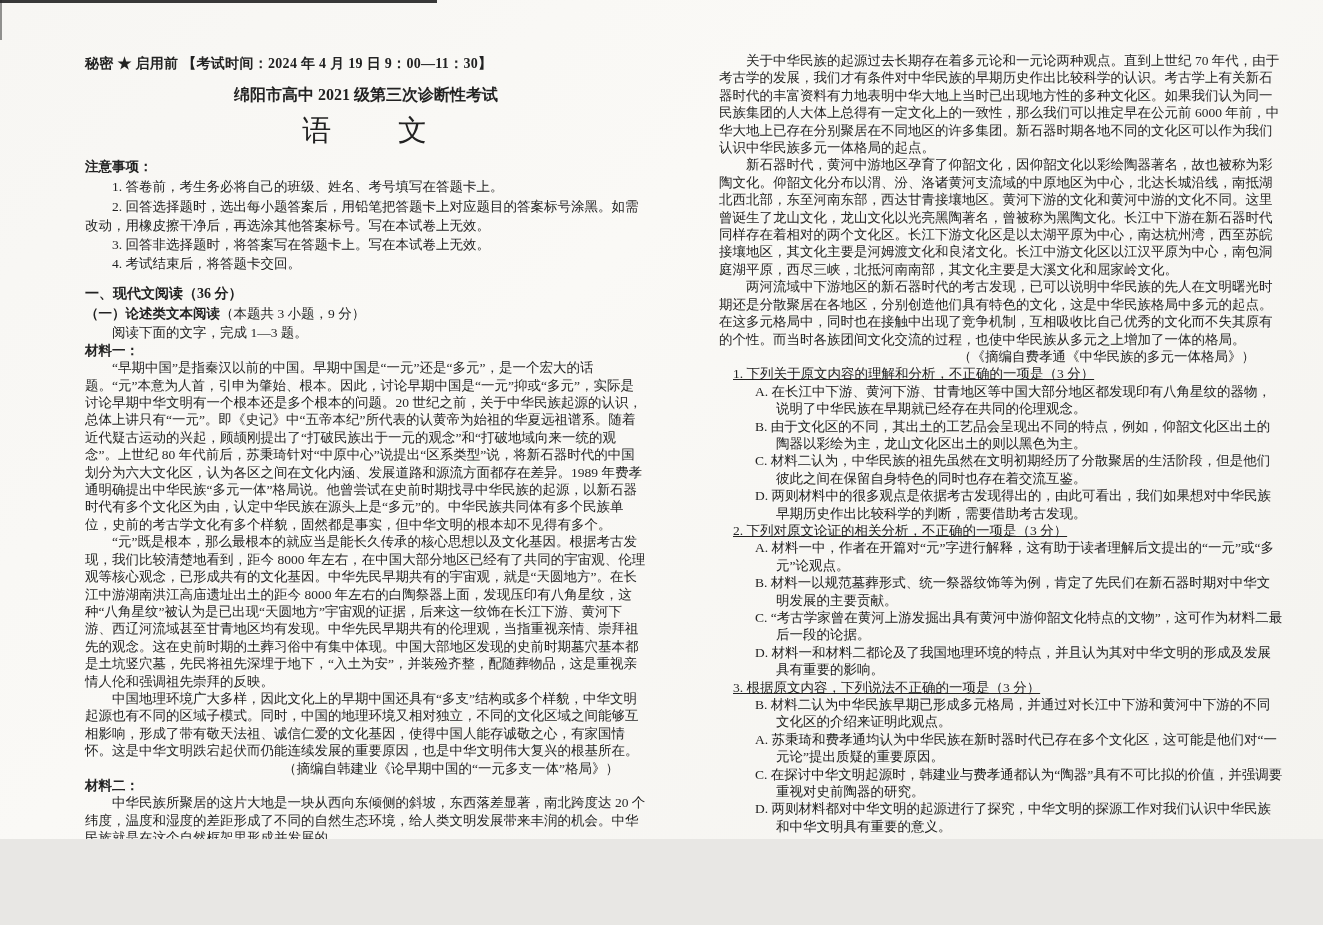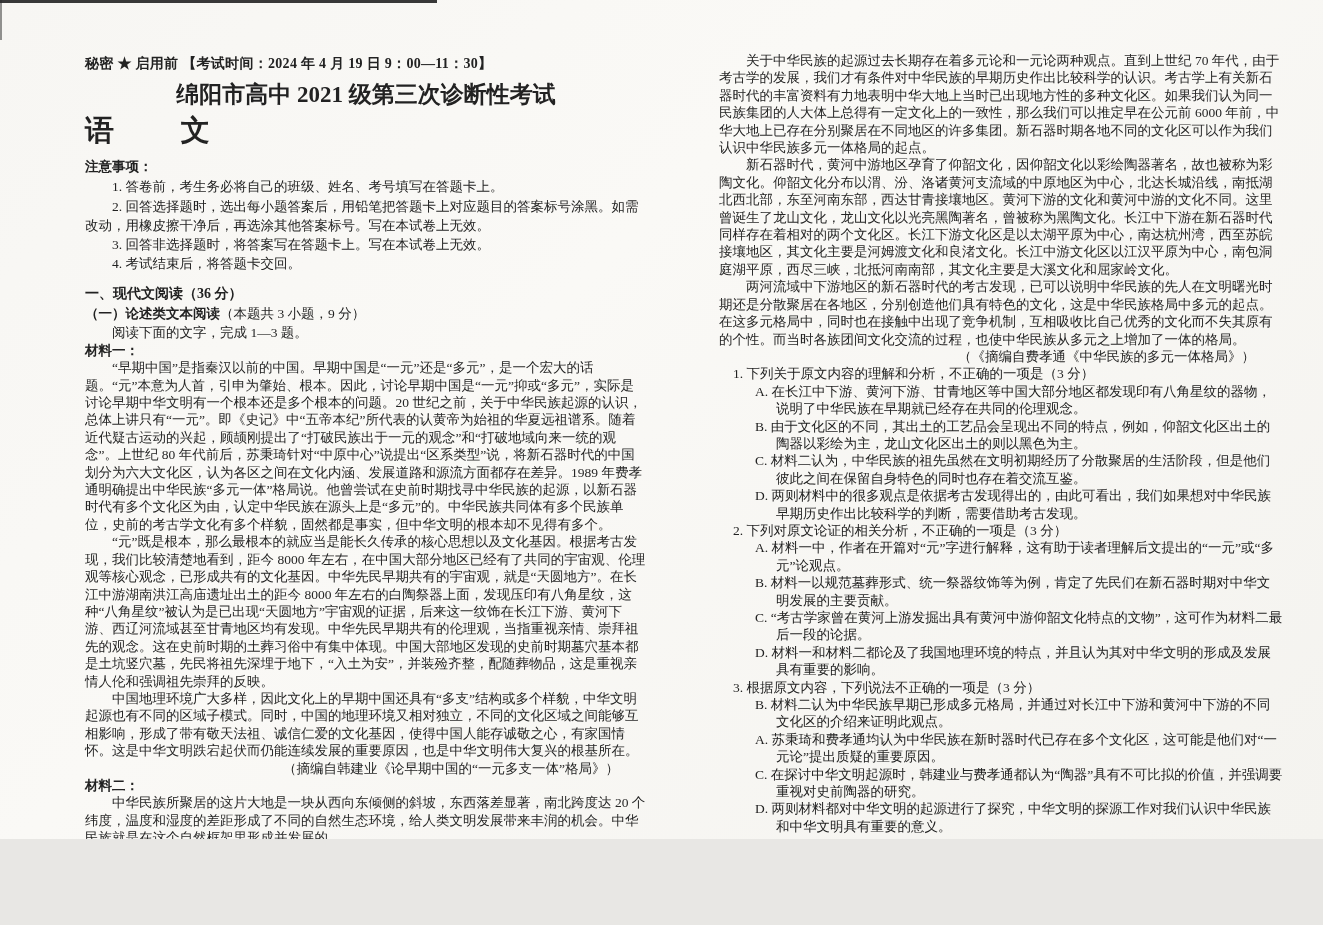--- a/index.html
+++ b/index.html
@@ -19,34 +19,34 @@
   }
   .scan-edge-left{
     position:absolute;left:0;top:0;width:2px;height:40px;
     background:#2a2a2a;opacity:.5;
   }
   .page{position:absolute;font-size:13.5px;line-height:17.4px;}
   .page-left{left:85px;top:55px;width:562px;height:825px;}
   .page-right{left:719px;top:52px;width:564px;height:832px;}
 
   .hdr{font-weight:bold;font-size:14px;letter-spacing:.3px;}
-  .exam-title{font-size:23px;font-weight:bold;text-align:center;margin:9px 0 0 0;line-height:28px;}
-  .subject-title{font-size:29px;font-weight:bold;margin:2px 0 8px 0;line-height:38px;letter-spacing:.1em;}
+  .exam-title{font-size:16px;font-weight:bold;text-align:center;margin:9px 0 0 0;line-height:28px;}
+  .subject-title{font-size:29px;font-weight:normal;text-align:center;margin:2px 0 8px 0;line-height:38px;letter-spacing:.1em;}
 
   p{margin:0;}
   .nline{line-height:19.2px;}
   .bold{font-weight:bold;}
   .indent{text-indent:2em;font-family:Liberation Serif, serif;}
   .notice-heading{font-weight:bold;line-height:20px;margin-top:2px;}
   .section-heading{font-weight:bold;font-size:14px;line-height:20px;margin-top:11px;}
   .subsection{line-height:20px;}
   .citation{text-align:right;padding-right:28px;}
   .kai{color:#262626;}
 
-  .stem{margin-left:14px;}
+  .stem{margin-left:14px;text-decoration:underline;}
   .option{margin-left:36px;padding-left:21px;text-indent:-21px;}
 
   .footer{
     position:absolute;left:0;right:0;text-align:center;
     font-size:12px;color:#2d2d2d;letter-spacing:1px;
   }
   .page-left .footer{top:805px;}
   .page-right .footer{top:811px;}
 </style>
 </head>

